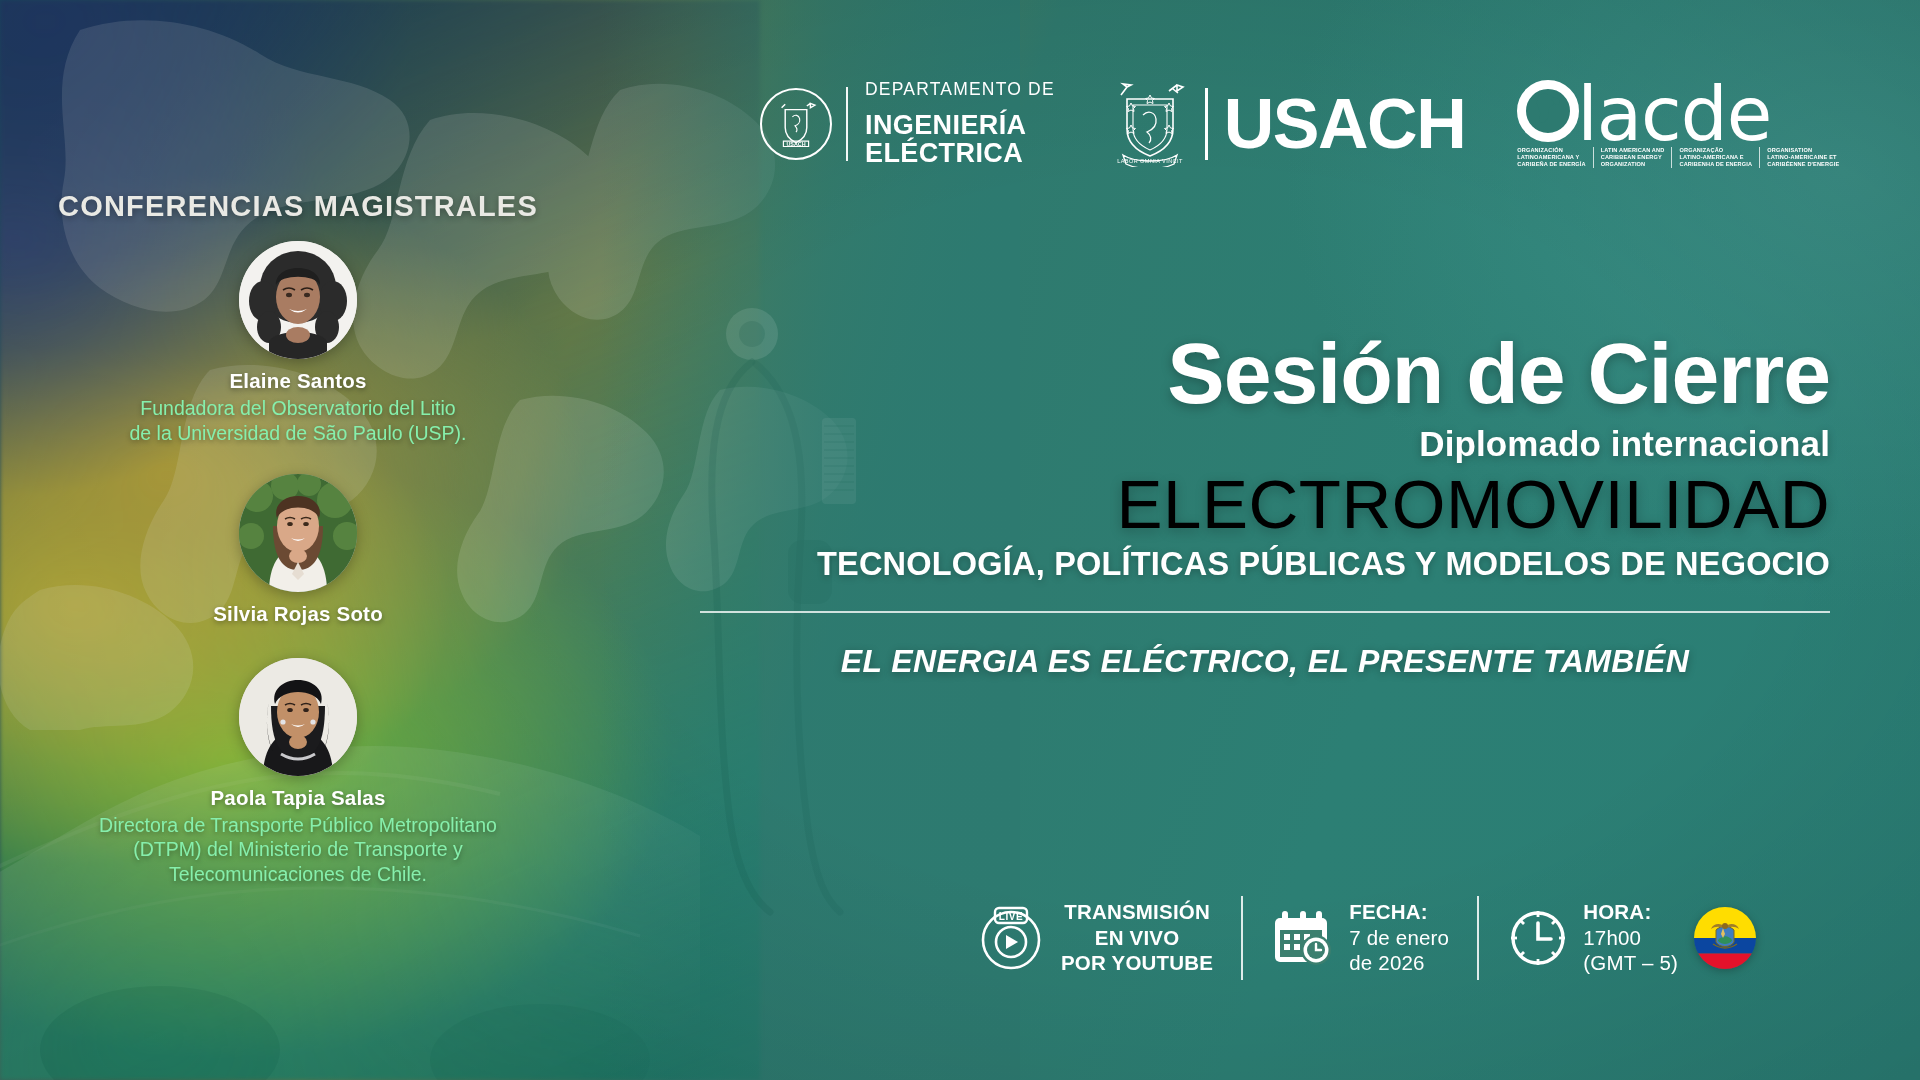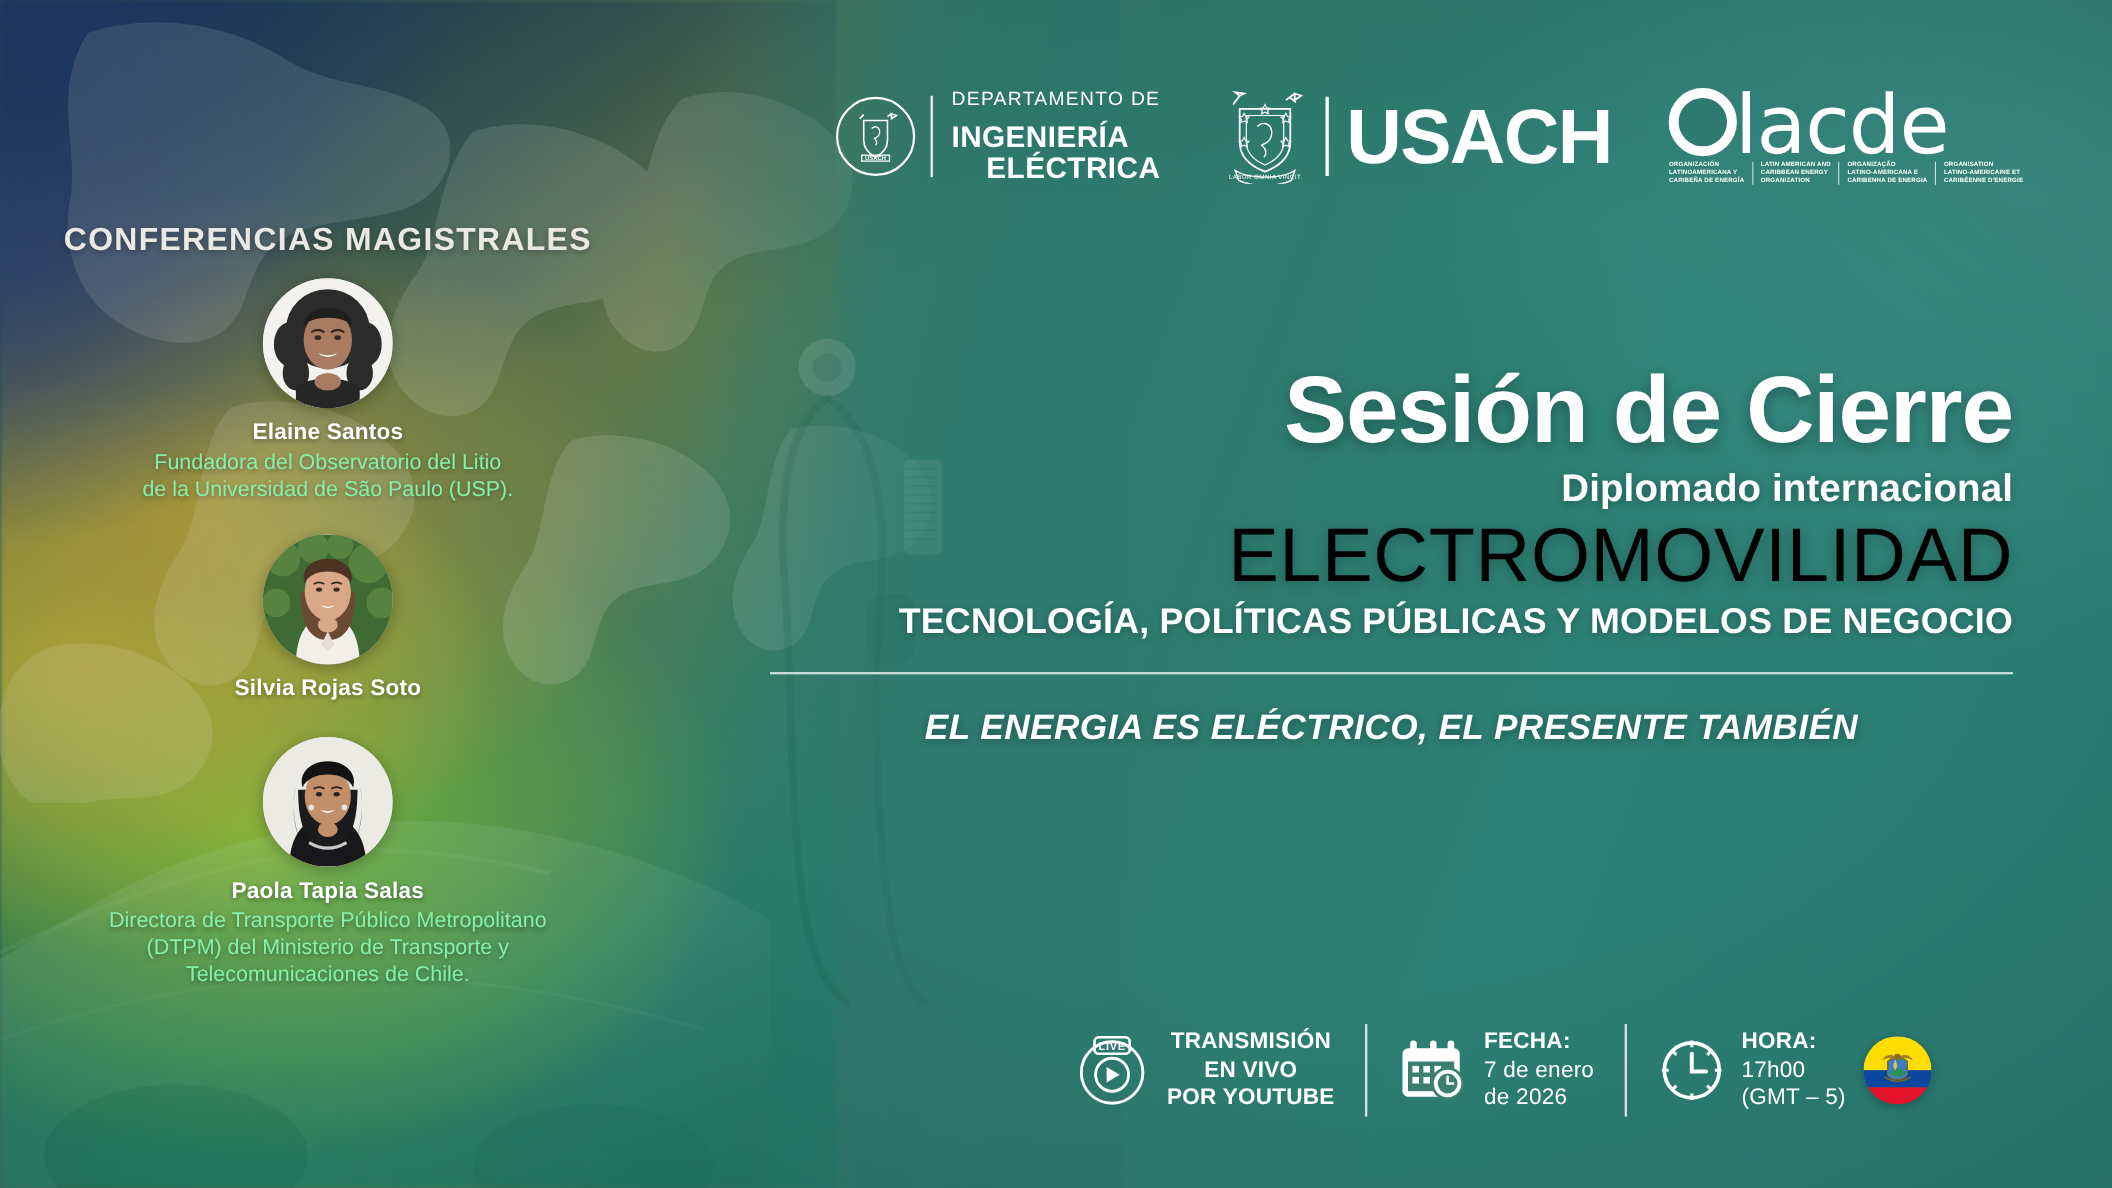--- a/index.html
+++ b/index.html
@@ -55,42 +55,42 @@
     display:flex; align-items:center; gap:0;
   }
   .logo-deie { display:flex; align-items:center; gap:0; }
   .usach-seal { width:72px; height:72px; border:2px solid #fff; border-radius:50%;
                 display:flex; align-items:center; justify-content:center; position:relative; }
   .usach-seal svg { width:54px; height:54px; }
   .deie-divider { width:2px; height:74px; background:#fff; margin:0 17px 0 14px; opacity:.95; }
   .deie-text { color:#fff; line-height:1.0; }
   .deie-l1 { font-size:17.5px; letter-spacing:1.2px; font-weight:400; }
   .deie-l2 { font-size:27px; font-weight:700; letter-spacing:.4px; margin-top:14px; }
-  .deie-l3 { font-size:27px; font-weight:700; letter-spacing:.4px; margin-top:1px;text-align:right; }
+  .deie-l3 { font-size:27px; font-weight:700; letter-spacing:.4px; margin-top:1px; }
 
   .logo-usach { display:flex; align-items:center; margin-left:56px; }
   .usach-crest { width:78px; height:86px; }
   .usach-crest svg { width:100%; height:100%; }
   .usach-bar { width:3px; height:72px; background:#fff; margin:0 16px; }
   .usach-word { color:#fff; font-size:70px; font-weight:700; letter-spacing:-1.5px; line-height:.9; }
 
   .logo-olacde { margin-left:52px; position:relative; }
   .olacde-word { display:flex; align-items:flex-end; }
   .olacde-globe { width:62px; height:62px; border:9px solid #fff; border-radius:50%;
                   position:relative; overflow:hidden; background:#2d7a70; }
   .olacde-globe svg { position:absolute; left:50%; top:50%; transform:translate(-50%,-50%); width:40px; height:40px; }
   .olacde-rest { color:#fff; font-size:74px; font-weight:400; letter-spacing:-1px; line-height:.76;
                  margin-left:-2px; font-family:"DejaVu Sans", sans-serif; }
   .olacde-sub { display:flex; gap:0; margin-top:5px; color:#fff; }
   .olacde-sub .col { font-size:5.6px; line-height:1.22; letter-spacing:.15px; padding-right:7px;
                      border-right:1px solid rgba(255,255,255,.75); margin-right:7px; font-weight:700; }
   .olacde-sub .col:last-child { border-right:none; margin-right:0; padding-right:0; }
 
   
-  .speakers { position:absolute; left:0; top:202px; width:596px; text-align:center; }
+  .speakers { position:absolute; left:0; top:190px; width:596px; text-align:center; }
   .speakers-title {
     color:#e9e9e4; font-size:29px; font-weight:700; letter-spacing:1.2px;
     text-shadow:0 2px 6px rgba(0,0,0,.3); margin-bottom:18px;
   }
   .speaker { margin-bottom:10px; }
   .avatar {
     width:118px; height:118px; border-radius:50%; margin:0 auto 10px;
     overflow:hidden; position:relative; box-shadow:0 3px 14px rgba(0,0,0,.28);
     background:#dcdcd8;
   }
@@ -123,21 +123,21 @@
     text-shadow:0 2px 7px rgba(0,0,0,.25);
   }
   .t-rule { height:1.5px; background:rgba(255,255,255,.78); margin:28px 0 0 0; width:100%; }
   .t-tag {
     color:#fff; font-size:32px; font-weight:600; font-style:italic; letter-spacing:.4px;
     margin-top:30px; text-align:center; text-shadow:0 2px 8px rgba(0,0,0,.3);
   }
 
   
   .info-bar {
-    position:absolute; left:975px; top:915px; width:900px; height:115px;
+    position:absolute; left:975px; top:880px; width:900px; height:115px;
     display:flex; align-items:center;
   }
   .info-item { display:flex; align-items:center; }
   .info-icon { color:#fff; flex:0 0 auto; }
   .info-icon svg { display:block; }
   .info-text { color:#fff; margin-left:14px; line-height:1.24; }
   .it-bold { font-weight:700; font-size:20.5px; letter-spacing:.2px; }
   .it-reg  { font-weight:400; font-size:20.5px; letter-spacing:.2px; }
   .it-c { text-align:center; }
   .info-sep { width:2px; height:84px; background:rgba(255,255,255,.85); margin:0 28px; }

